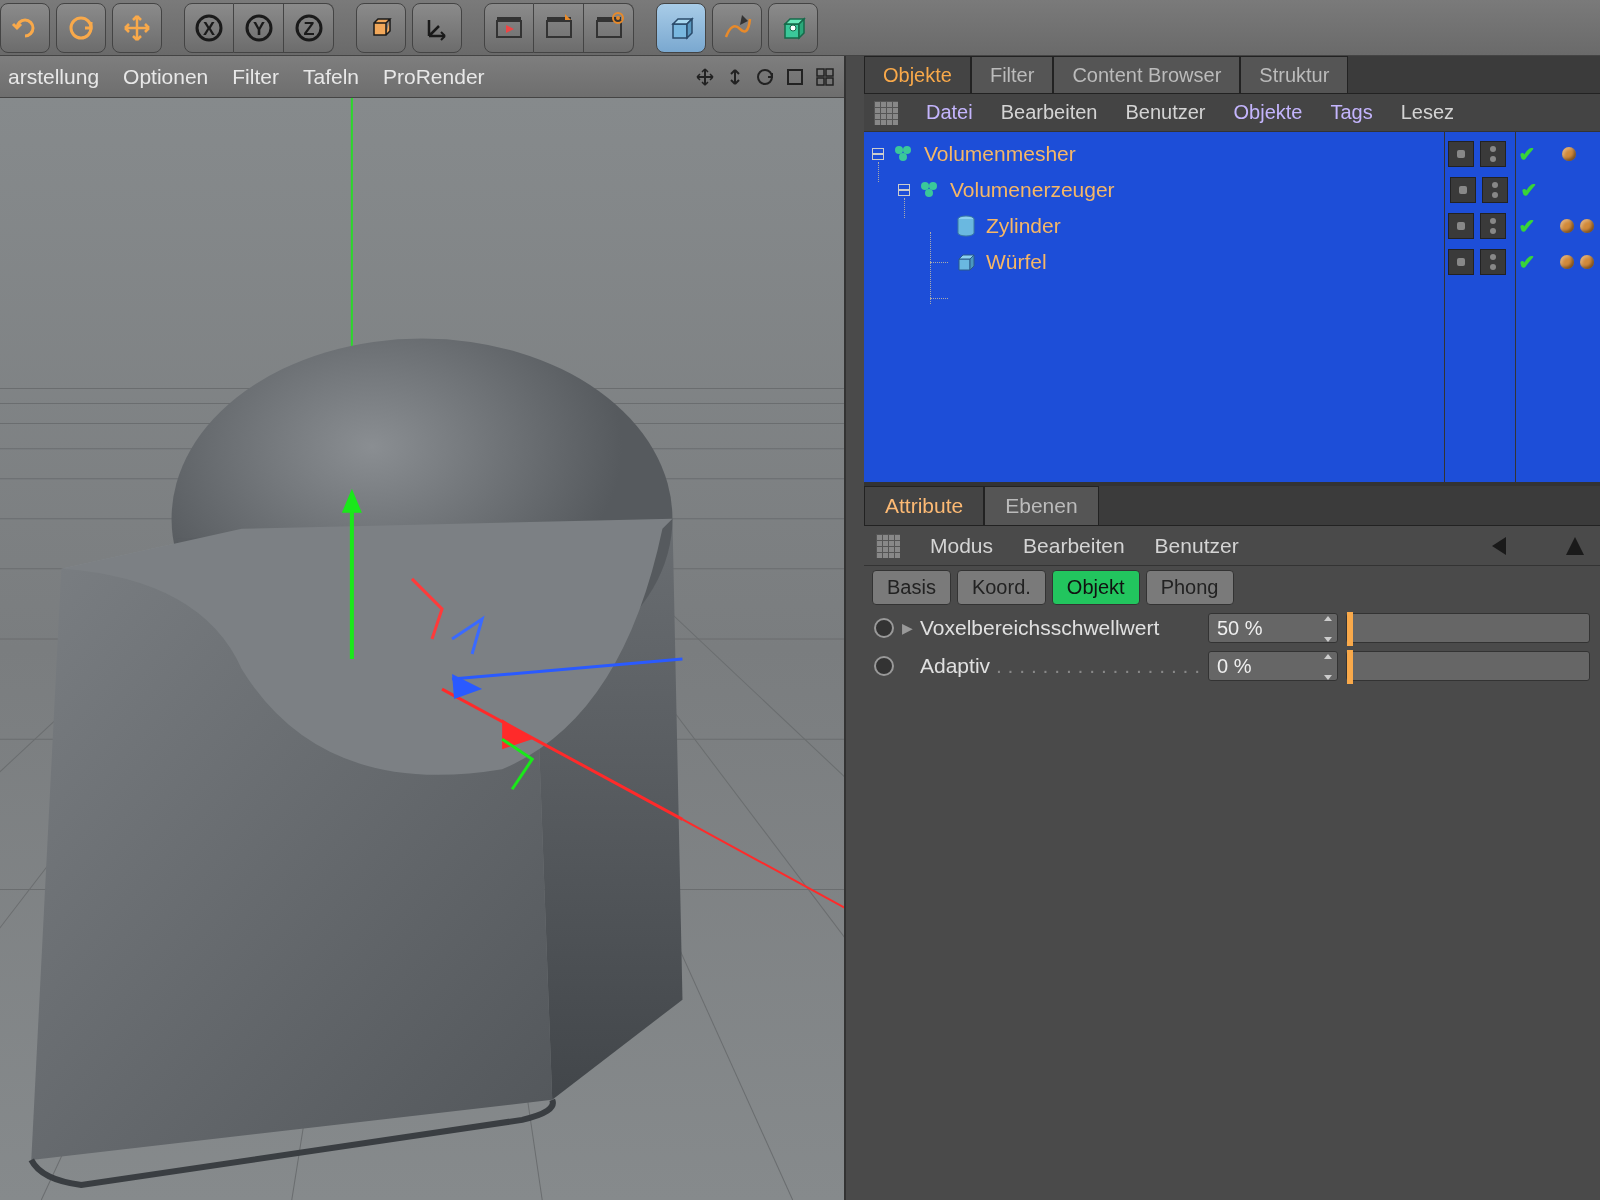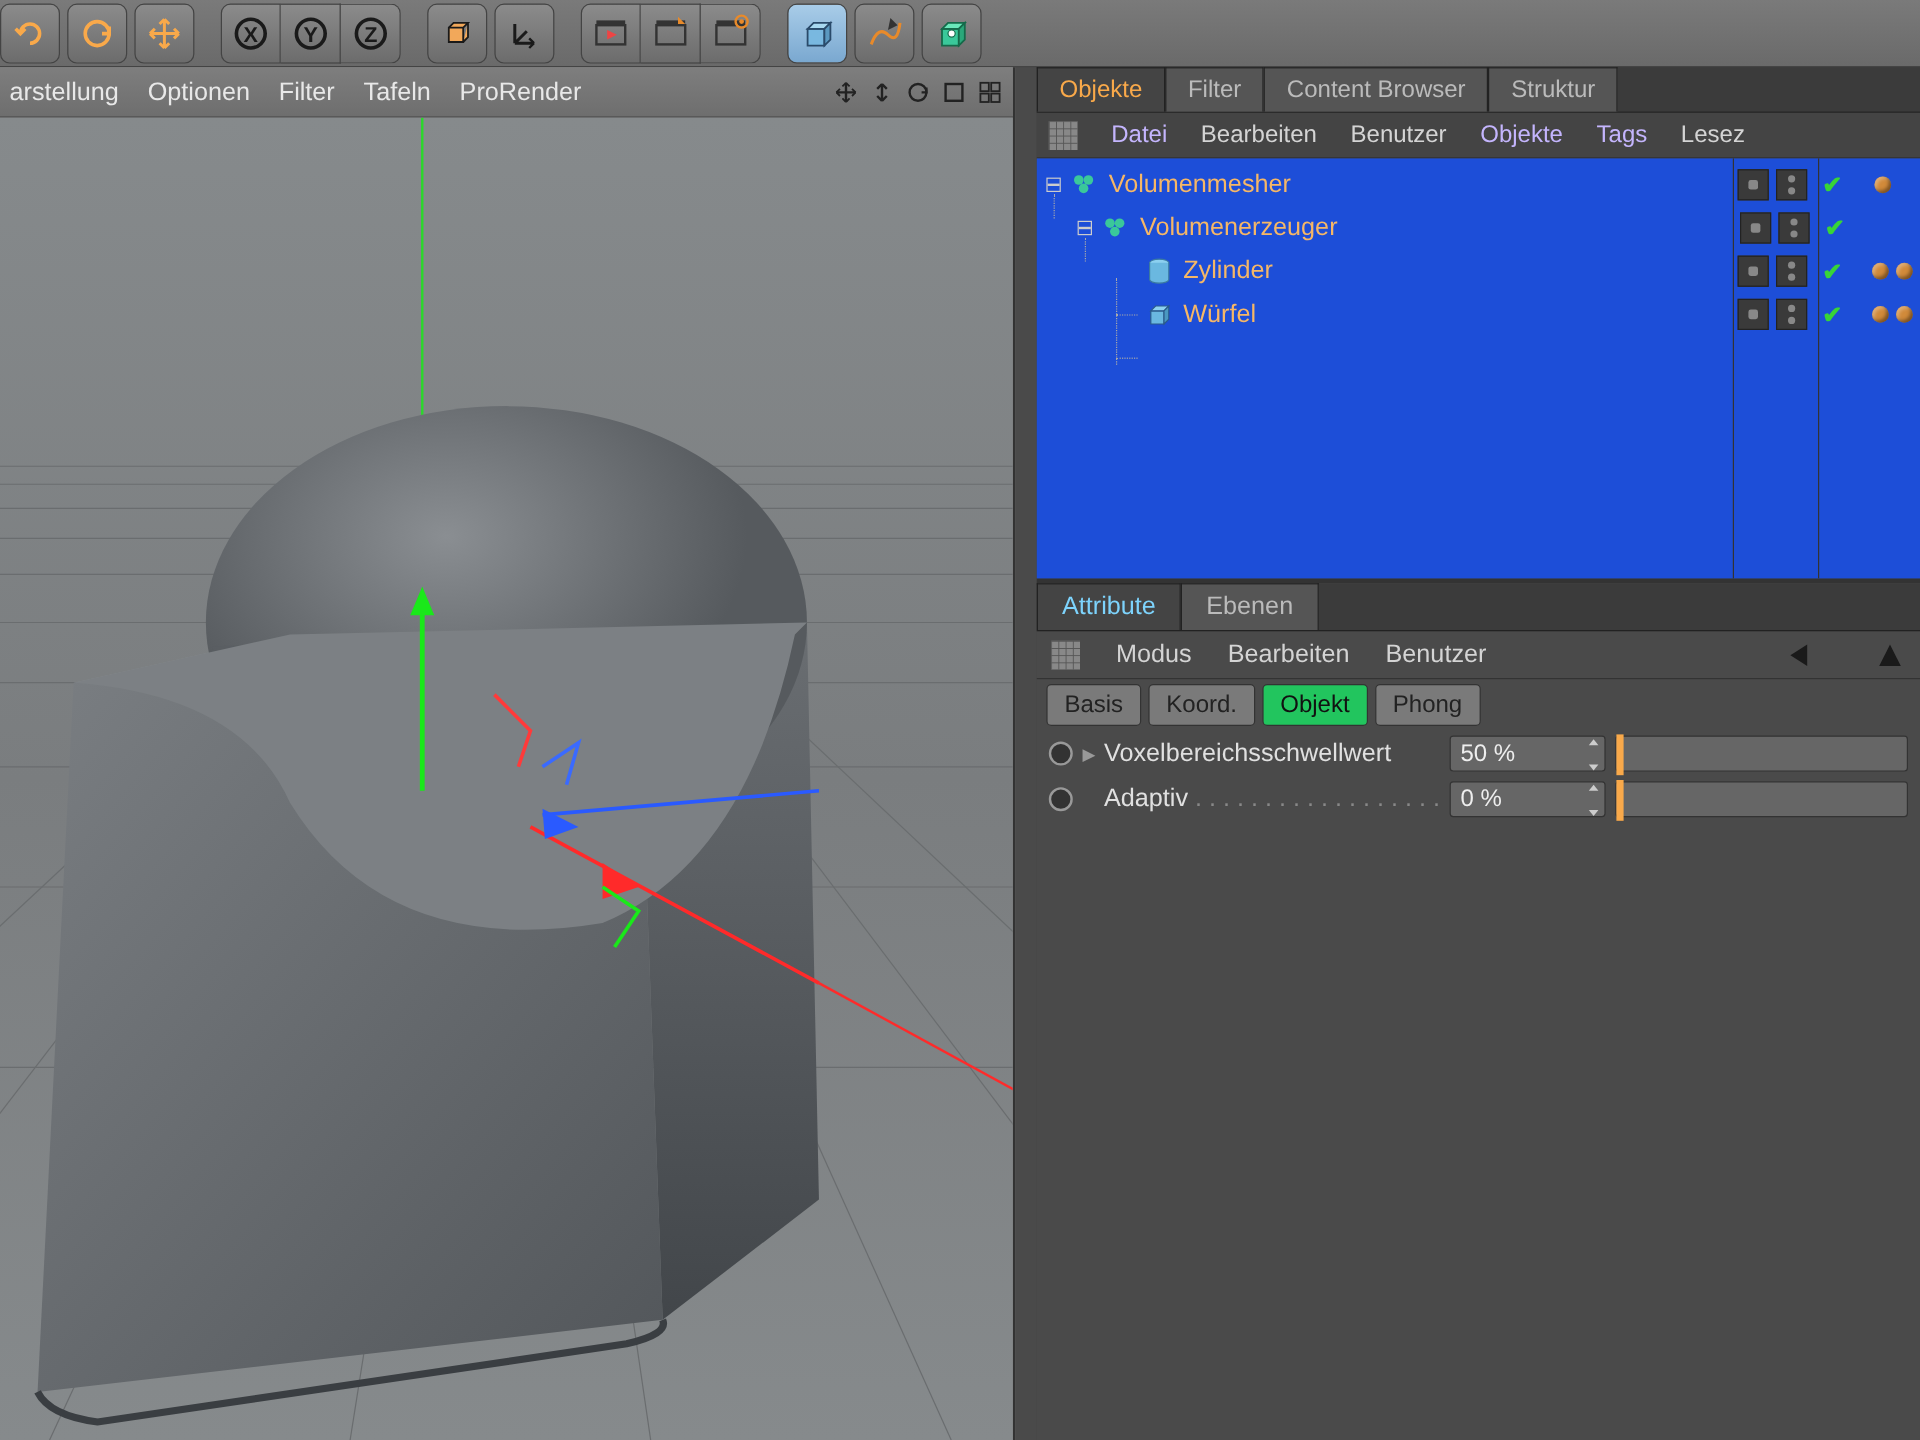--- a/index.html
+++ b/index.html
@@ -32,21 +32,21 @@
   .tree-label { color:#f6b766; font-size:21px; cursor:pointer;}
   .tree-ctrl-col { position:absolute; right:0; top:0; height:100%; display:flex; align-items:center; }
   .ctrl-box { width:26px; height:26px; background:#3a3a3a; border:1px solid #222; margin-right:6px; display:flex; align-items:center; justify-content:center;}
   .ctrl-dot1 { width:8px; height:8px; background:#888; border-radius:2px;}
   .ctrl-check { color:#38d438; font-size:20px; font-weight:bold;}
   .tag-dot { width:14px; height:14px; background:#d18a3a; border-radius:50%; margin-right:6px; box-shadow:inset -2px -2px 3px rgba(0,0,0,0.4), inset 2px 2px 3px rgba(255,255,255,0.3);}
   .splitter { height:4px; background:#333; cursor:row-resize;}
   .attr-panel { flex:1; background:#4a4a4a; display:flex; flex-direction:column;}
   .attr-tabs { height:40px; display:flex; background:#3b3b3b; border-bottom:1px solid #222;}
   .attr-tab { padding:6px 20px; background:#555; color:#bbb; border:1px solid #222; border-bottom:none; display:flex; align-items:center; font-size:21px; cursor:pointer;}
-  .attr-tab.active { background:#444; color:#7dd3fc;}
+  .attr-tab.active { background:#444; color:#fdba74;}
   .attr-menu { height:40px; display:flex; align-items:center; gap:30px; padding:0 12px; font-size:21px; border-bottom:1px solid #333;}
   .attr-menu .spacer { flex:1;}
   .attr-menu .nav-icon { width:26px; height:26px; color:#111; cursor:pointer; margin-left:20px;}
   .attr-head { display:flex; align-items:center; gap:12px; padding:8px 10px; font-size:22px;}
   .mode-tabs { display:flex; gap:6px; padding:4px 8px;}
   .mode-tab { padding:5px 14px; background:#7a7a7a; border:1px solid #333; border-radius:4px; font-size:20px; color:#222; cursor:pointer;}
   .mode-tab.active { background:#22c55e; color:#111;}
   .props-title { font-weight:bold; padding:8px 10px 4px 10px; font-size:22px; color:#e8e8e8;}
   .prop-row { display:flex; align-items:center; padding:4px 10px; gap:8px;}
   .prop-row .radio { width:20px; height:20px; border-radius:50%; border:2px solid #999; background:#333; cursor:pointer;}

